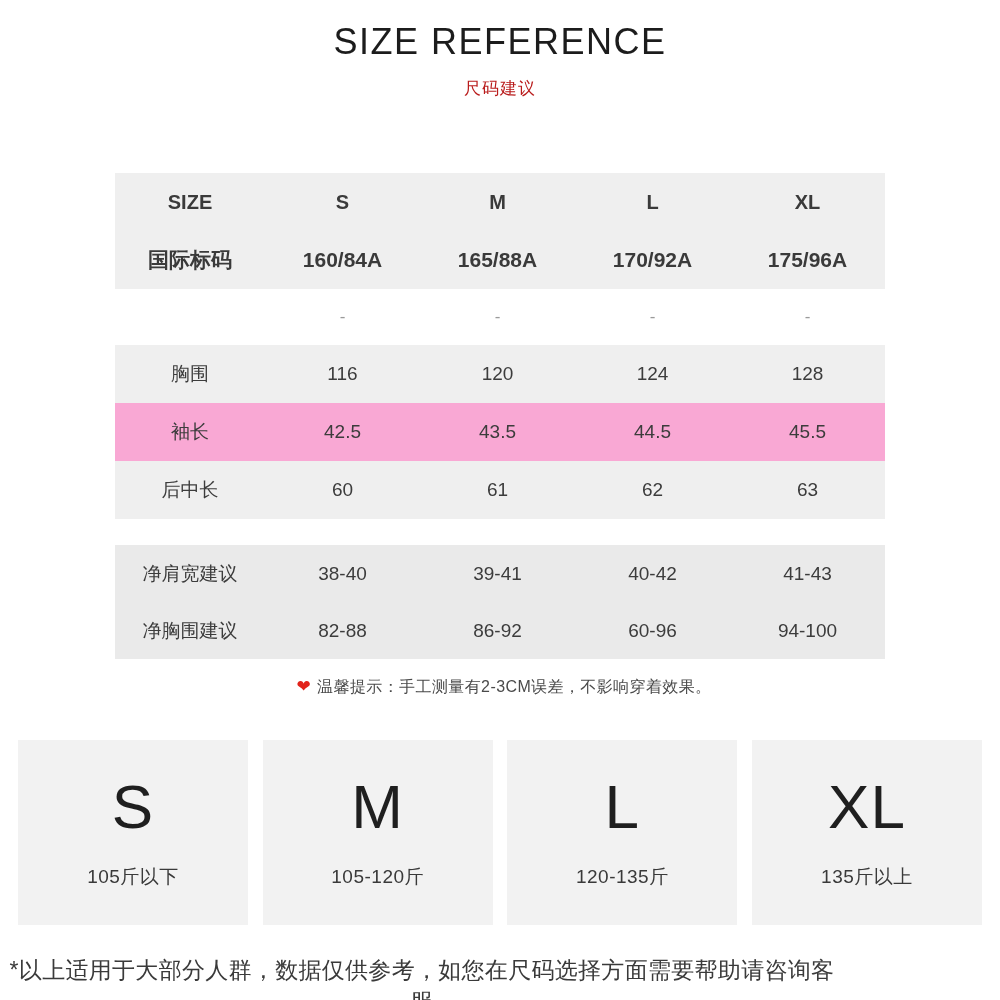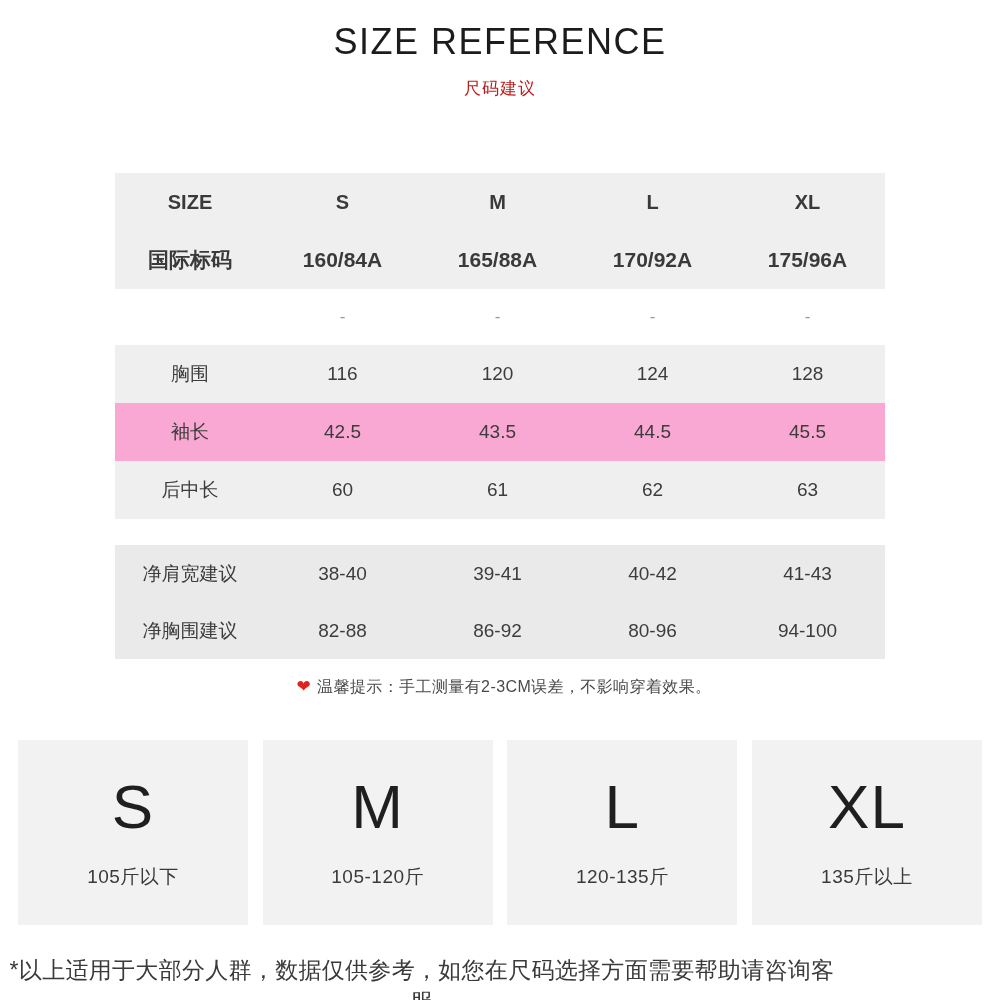--- a/index.html
+++ b/index.html
@@ -242,21 +242,21 @@
           <td class="label-cell">净肩宽建议</td>
           <td>38-40</td>
           <td>39-41</td>
           <td>40-42</td>
           <td>41-43</td>
         </tr>
         <tr class="r-foot">
           <td class="label-cell">净胸围建议</td>
           <td>82-88</td>
           <td>86-92</td>
-          <td>80-96</td>
+          <td>60-96</td>
           <td>94-100</td>
         </tr>
       </tbody>
     </table>
   </div>
 
   <div class="tip">
     <span class="heart">❤</span><span>温馨提示：手工测量有2-3CM误差，不影响穿着效果。</span>
   </div>
 

